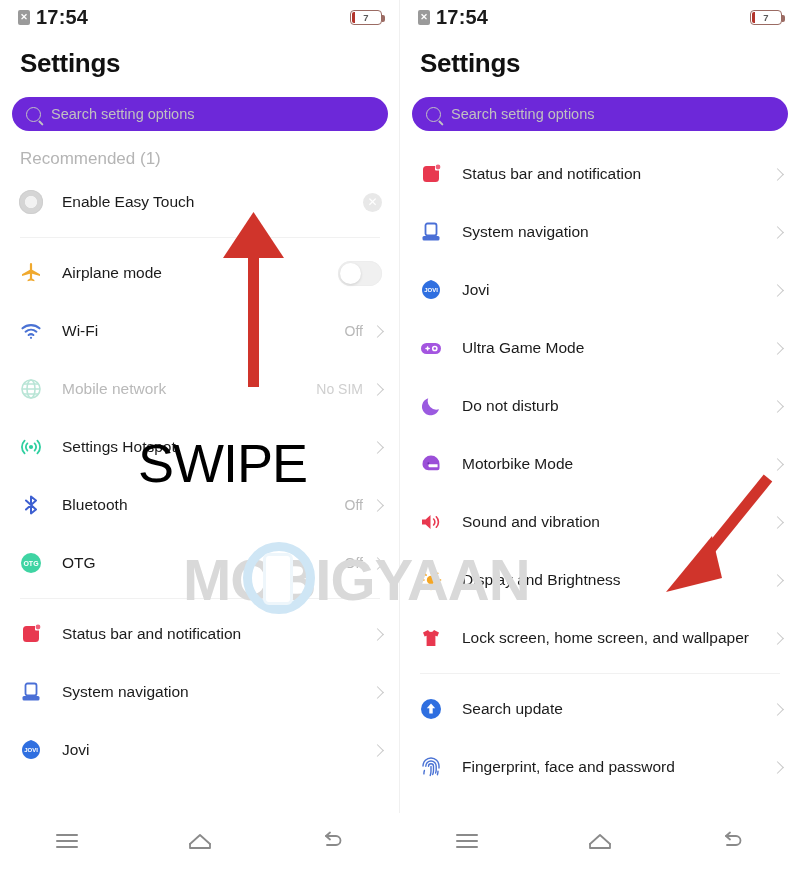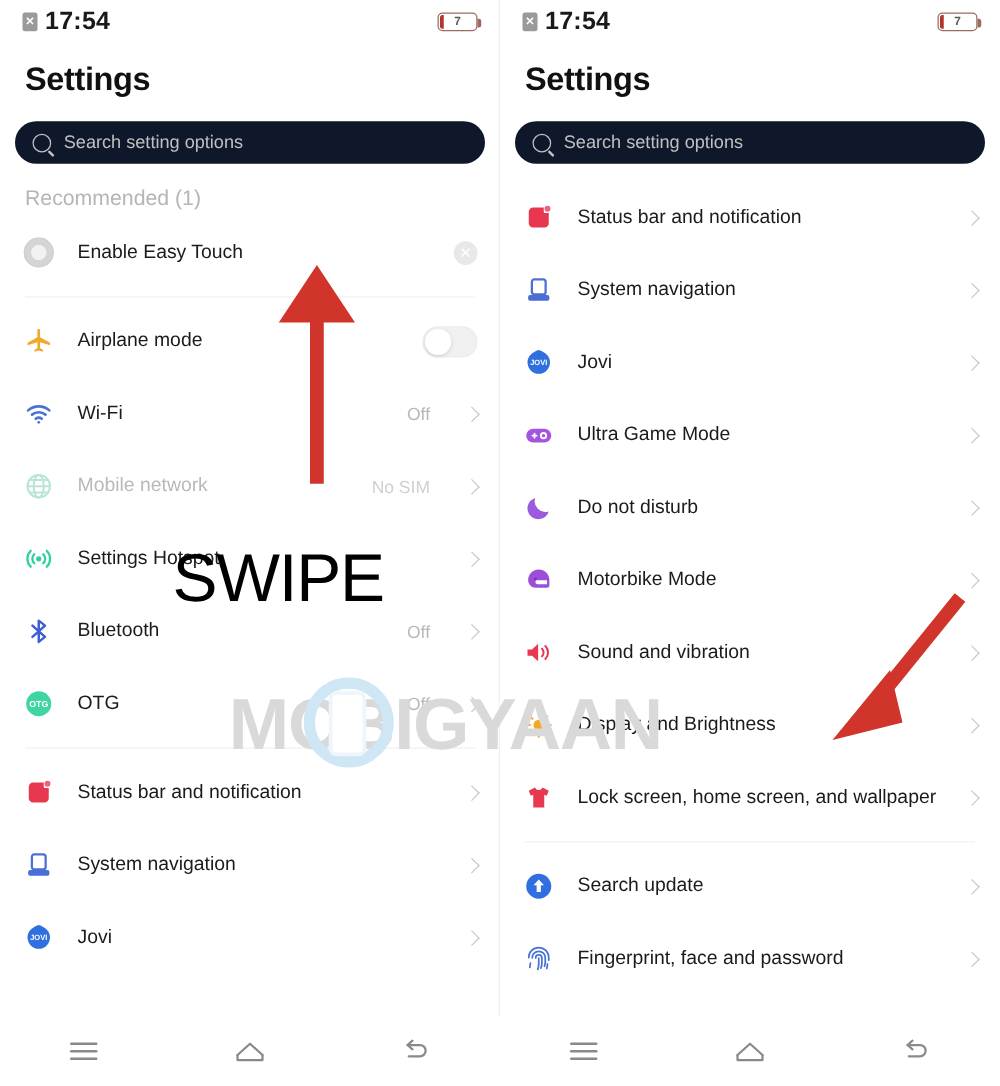--- a/index.html
+++ b/index.html
@@ -48,21 +48,21 @@
 
   
   .page-title{
     font-size:26px;font-weight:bold;color:#111;
     padding:14px 20px 0 20px;letter-spacing:-0.3px;
   }
 
   
   .search-wrap{padding:18px 12px 0 12px;}
   .search{
-    height:34px;background:#0f172a;border-radius:17px;
+    height:34px;background:#6d28d9;border-radius:17px;
     display:flex;align-items:center;padding:0 14px;box-sizing:border-box;
   }
   .search-icon{
     width:13px;height:13px;border:1.7px solid #c2c2c2;border-radius:50%;
     position:relative;flex:none;margin-right:10px;
   }
   .search-icon:after{
     content:"";position:absolute;right:-4px;bottom:-3px;
     width:6px;height:1.7px;background:#c2c2c2;transform:rotate(45deg);
     border-radius:1px;
@@ -77,21 +77,21 @@
     position:relative;
   }
   .row .ic{
     width:26px;height:26px;flex:none;margin-right:18px;
     display:flex;align-items:center;justify-content:center;
   }
   .row .lbl{
     font-size:15.5px;color:#1b1b1b;flex:1;line-height:1.3;
   }
   .row.dim .lbl{color:#b9b9b9;}
-  .row .val{font-size:14px;color:#b8b8b8;margin-right:27px;}
+  .row .val{font-size:14px;color:#b8b8b8;margin-right:8px;}
   .row .val.dim{color:#cfcfcf;}
   .chev{
     width:8px;height:8px;flex:none;
     border-right:1.6px solid #c9c9c9;border-top:1.6px solid #c9c9c9;
     transform:rotate(45deg);margin-left:2px;
   }
   .divider{height:1px;background:#f1f1f1;margin:6px 20px;}
 
   
   .et-icon{

